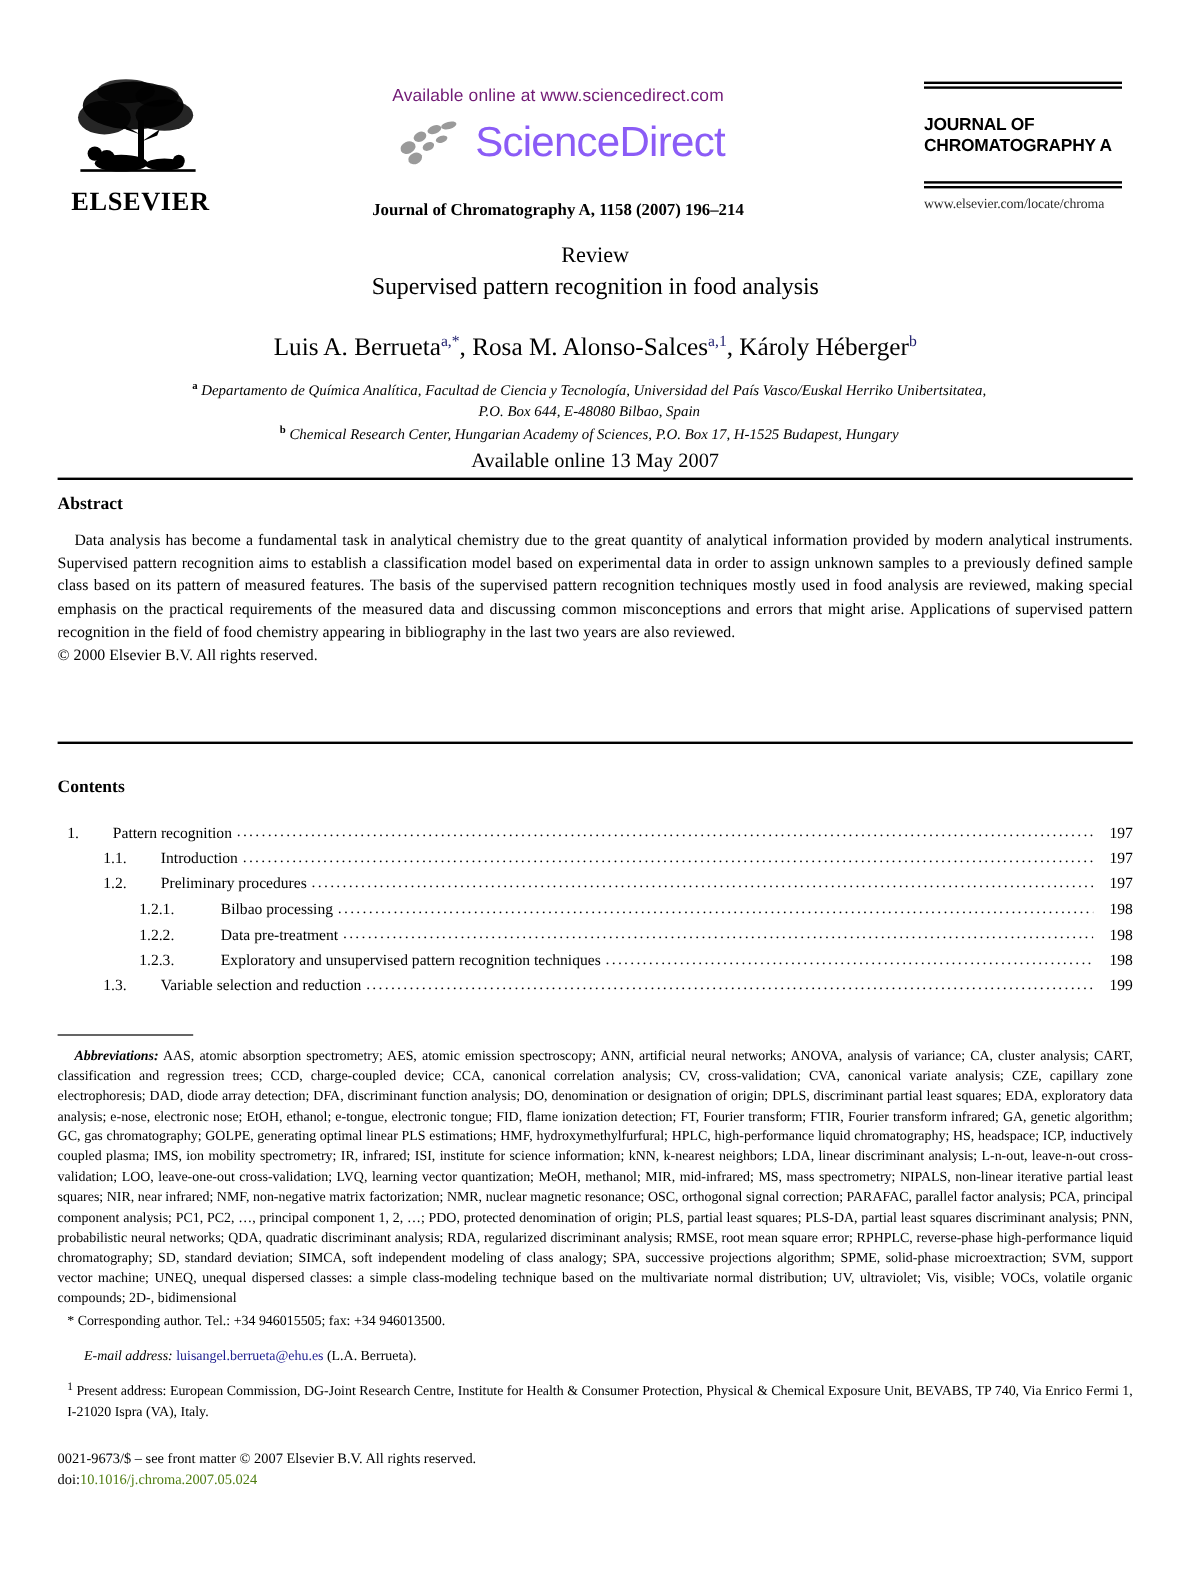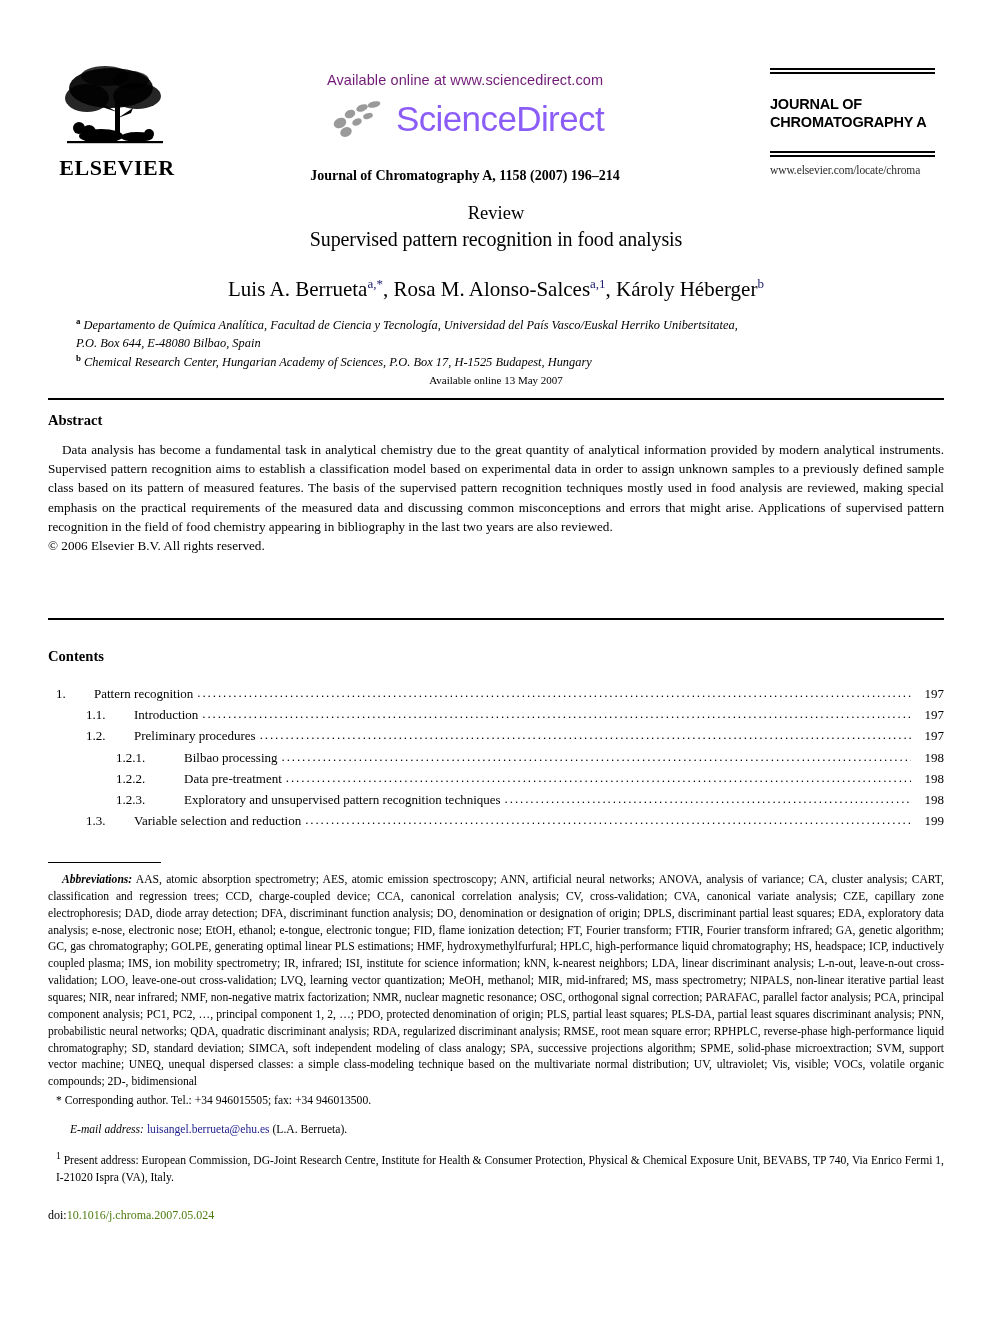--- a/index.html
+++ b/index.html
@@ -134,34 +134,34 @@
     top: 276px;
     left: 0; right: 0;
     text-align: center;
     font-size: 21px;
   }
   .authors sup { font-size: 0.62em; vertical-align: super; }
   .authors sup.blue, .aff sup { color: #1b1b6b; }
   .affs {
     position: absolute;
     top: 315px;
-    left: 76px;
+    left: 60px;
     right: 70px;
-    text-align: left;
+    text-align: center;
     font-style: italic;
     font-size: 12.4px;
     line-height: 1.42;
   }
   .affs sup { font-style: normal; font-weight: bold; font-size: 0.72em; vertical-align: super; }
   .avail-online {
     position: absolute;
     top: 374px;
     left: 0; right: 0;
     text-align: center;
-    font-size: 11px;
+    font-size: 17px;
   }
 
   
   .rule-thick {
     position: absolute;
     left: 48px;
     right: 48px;
     height: 0;
     border-top: 2.2px solid #000;
   }
@@ -374,21 +374,21 @@
     </div>
   </div>
 
   <div class="avail-online">Available online 13 May 2007</div>
 
   <div class="rule-thick" id="rule-abstract-top"></div>
 
   <div class="abstract-wrap">
     <div class="sec-head">Abstract</div>
     <p class="abstract-body">Data analysis has become a fundamental task in analytical chemistry due to the great quantity of analytical information provided by modern analytical instruments. Supervised pattern recognition aims to establish a classification model based on experimental data in order to assign unknown samples to a previously defined sample class based on its pattern of measured features. The basis of the supervised pattern recognition techniques mostly used in food analysis are reviewed, making special emphasis on the practical requirements of the measured data and discussing common misconceptions and errors that might arise. Applications of supervised pattern recognition in the field of food chemistry appearing in bibliography in the last two years are also reviewed.</p>
-    <p class="copyline">© 2006 Elsevier B.V. All rights reserved.</p>
+    <p class="copyline">© 2000 Elsevier B.V. All rights reserved.</p>
   </div>
 
   <div class="rule-thick" id="rule-contents-top"></div>
 
   <div class="contents-wrap">
     <div class="contents-head">Contents</div>
     <div class="toc" id="toc-list">
         <div class="toc-row toc-l1">
           <span class="toc-num">1.</span>
           <span class="toc-label">Pattern recognition</span>
@@ -447,18 +447,19 @@
       <span class="val">luisangel.berrueta@ehu.es</span>
       <span class="tail">(L.A. Berrueta).</span>
     </p>
     <p class="fn-present">
       <sup>1</sup>
       <span>Present address: European Commission, DG-Joint Research Centre, Institute for Health &amp; Consumer Protection, Physical &amp; Chemical Exposure Unit, BEVABS, TP 740, Via Enrico Fermi 1, I-21020 Ispra (VA), Italy.</span>
     </p>
   </div>
 
   <div class="bottom">
+    <p class="issn">0021-9673/$ – see front matter © 2007 Elsevier B.V. All rights reserved.</p>
     <p class="doi">
       <span>doi:</span><span class="val">10.1016/j.chroma.2007.05.024</span>
     </p>
   </div>
 
 </div>
 
 </body></html>

